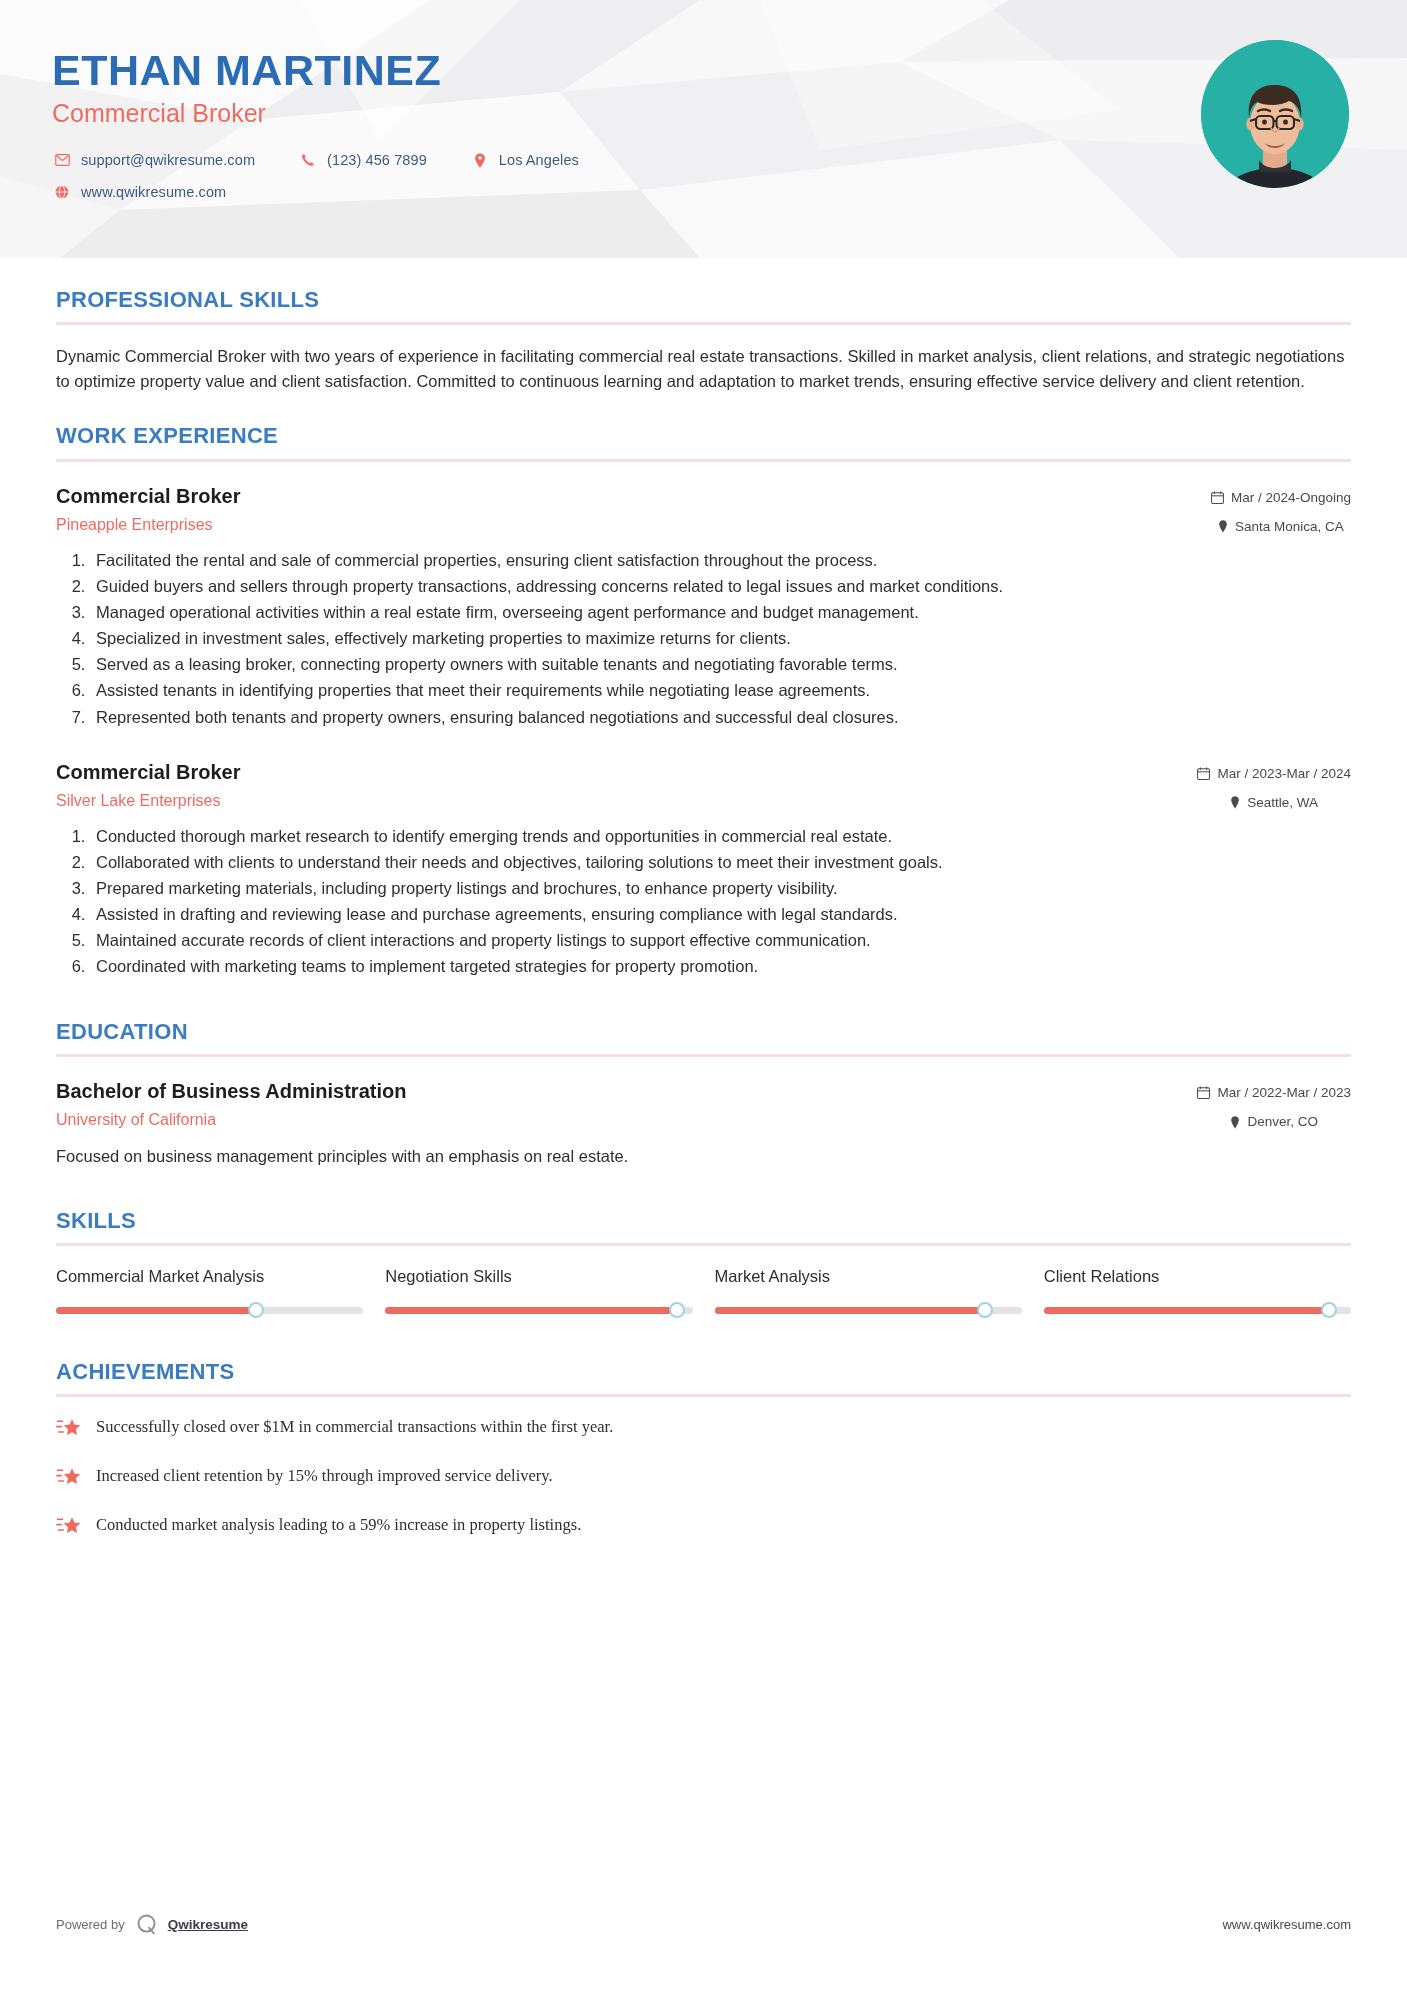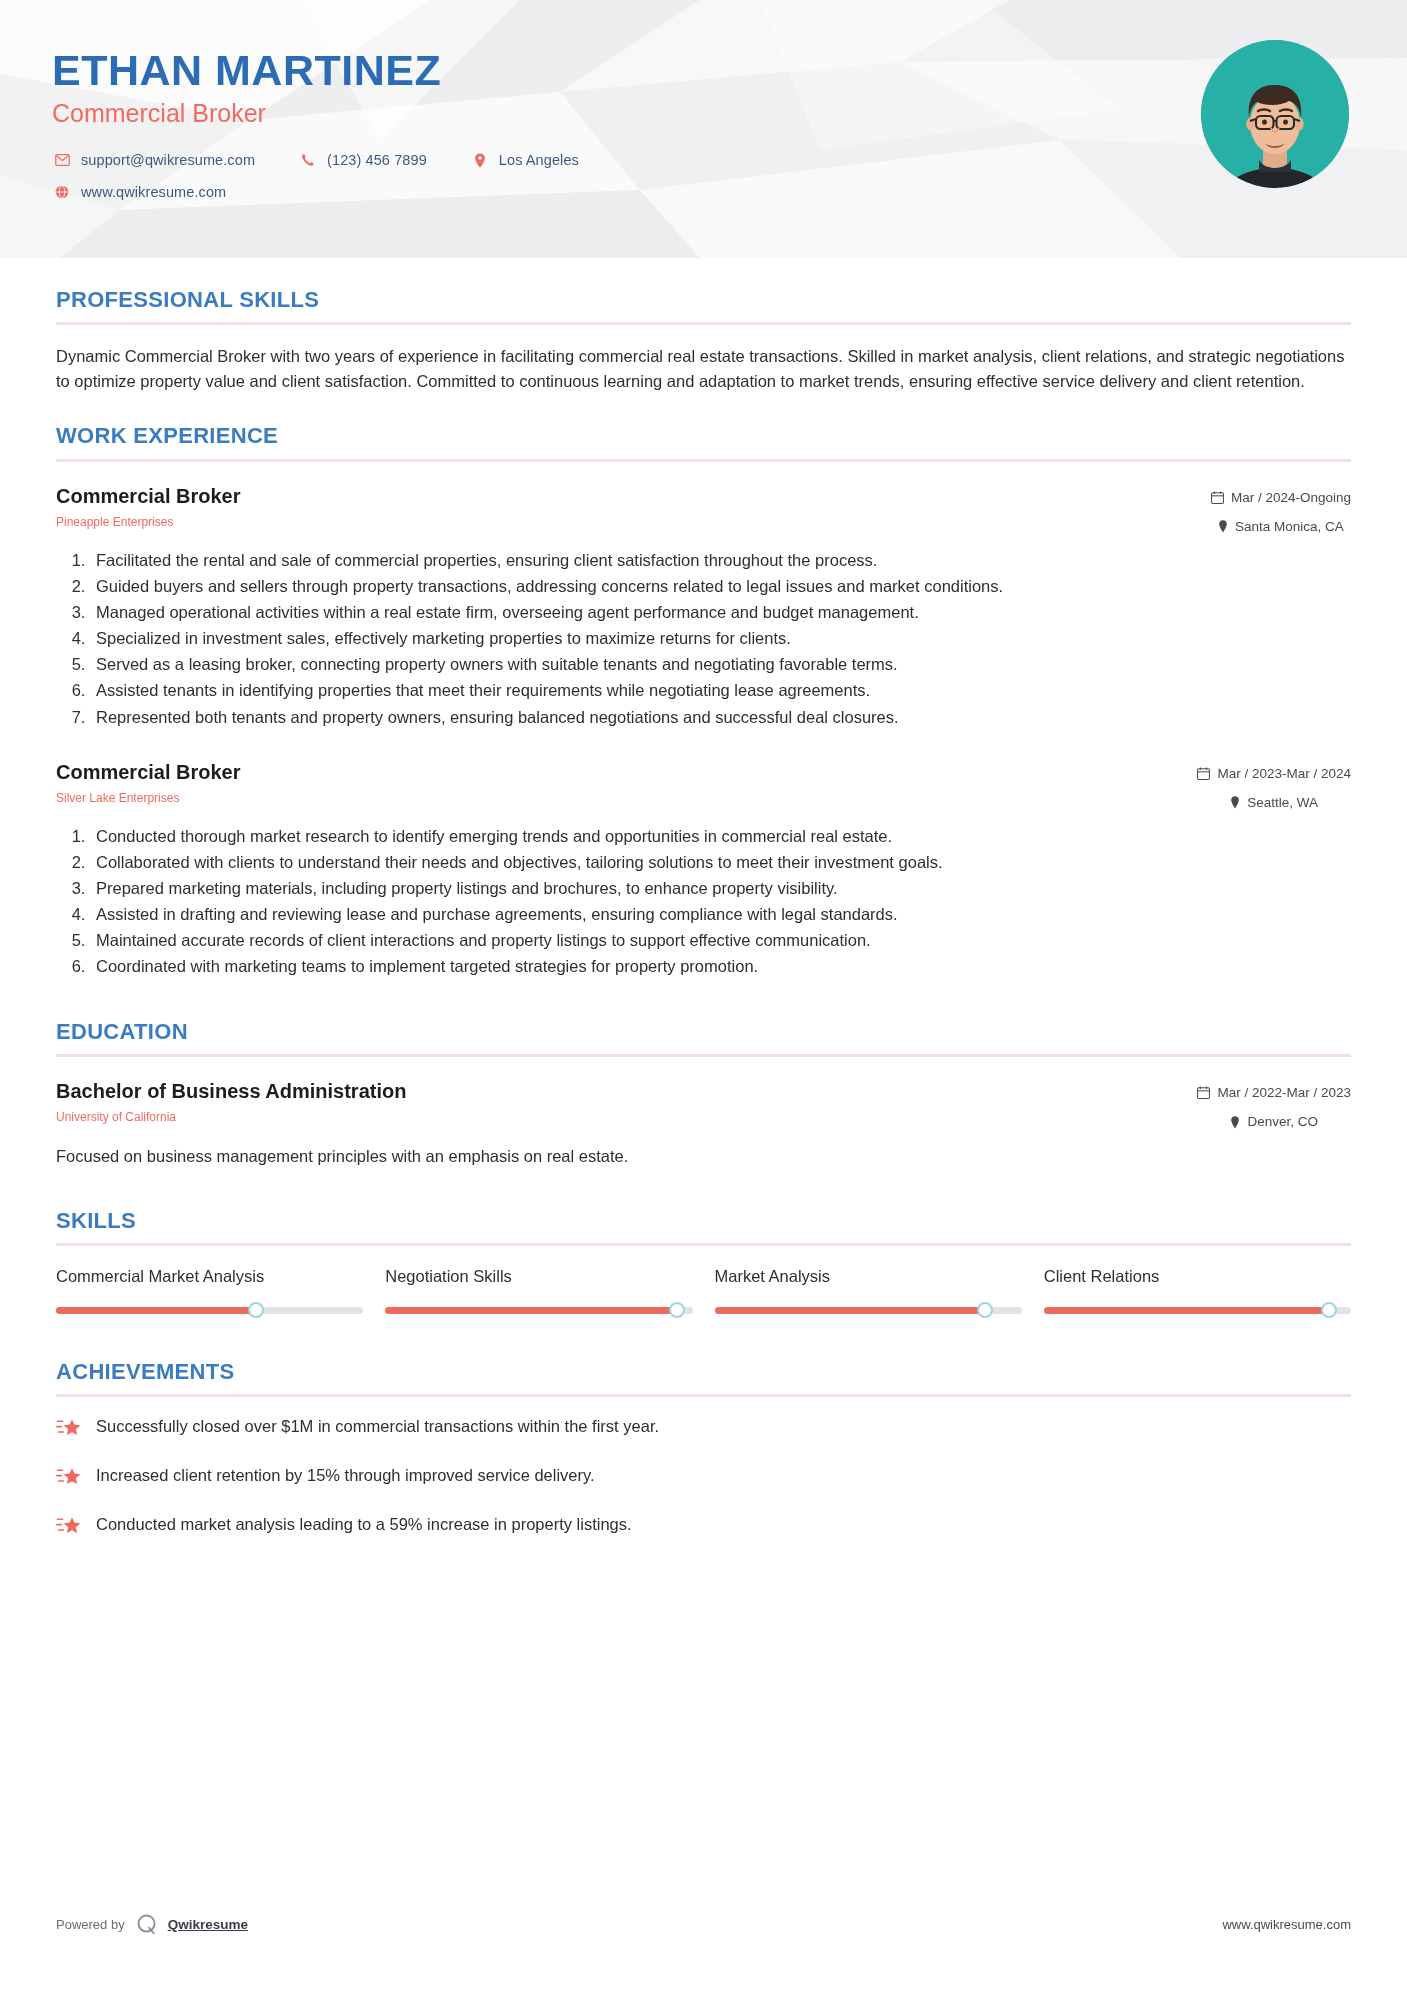--- a/index.html
+++ b/index.html
@@ -126,21 +126,21 @@
     align-items: flex-start;
   }
   .entry-left { flex: 1 1 auto; min-width: 0; }
   .entry-title {
     font-size: 20px;
     color: #1d1d1d;
     font-weight: 600;
     line-height: 1.25;
   }
   .entry-org {
-    font-size: 12px;
+    font-size: 16px;
     color: #ef6b62;
     margin-top: 6px;
     line-height: 1.25;
   }
   .entry-right {
     flex: 0 0 auto;
     text-align: right;
     padding-top: 4px;
   }
   .meta-line {
@@ -226,20 +226,21 @@
     background: #ffffff;
     border: 2px solid #9ed4e2;
   }
 
   
   .ach-list { margin-top: 18px; }
   .ach-item {
     display: flex;
     align-items: flex-start;
     margin-bottom: 20px;
+    font-family: Liberation Serif, serif;
   }
   .ach-ico {
     flex: 0 0 auto;
     width: 30px;
     margin-right: 10px;
     padding-top: 1px;
   }
   .ach-txt {
     font-size: 16.5px;
     line-height: 1.45;

